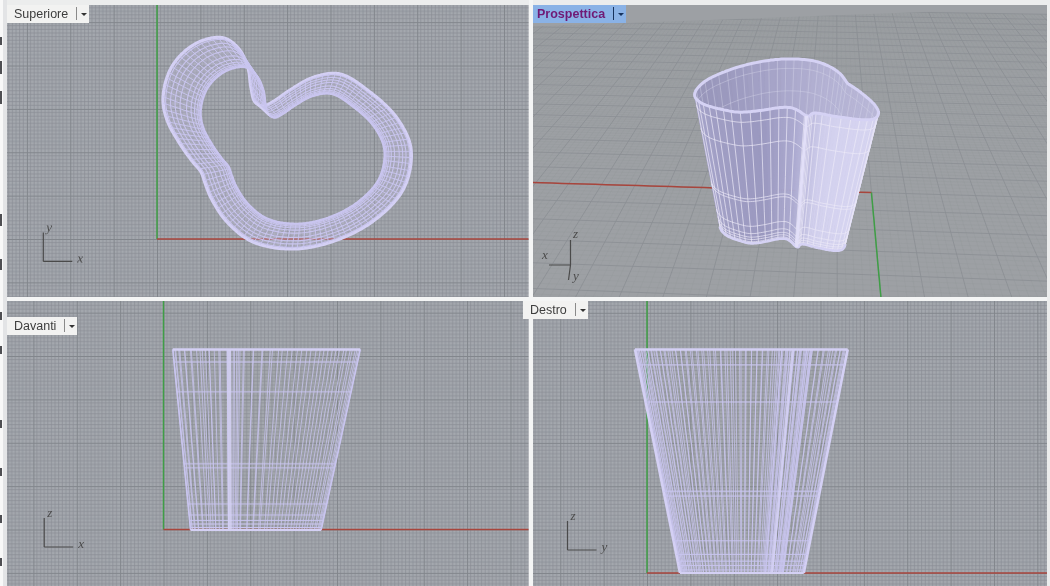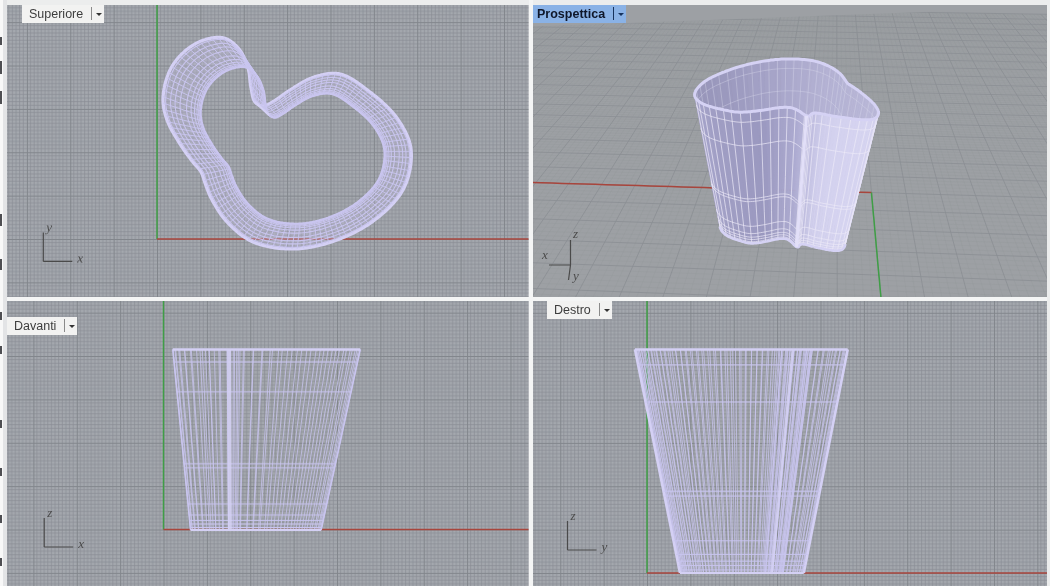--- a/index.html
+++ b/index.html
@@ -954,15 +954,15 @@
 <div style="position:absolute;left:0;top:61px;width:2px;height:13px;background:#4e4e52;z-index:5"></div>
 <div style="position:absolute;left:0;top:91px;width:2px;height:13px;background:#4e4e52;z-index:5"></div>
 <div style="position:absolute;left:0;top:214px;width:2px;height:12px;background:#4e4e52;z-index:5"></div>
 <div style="position:absolute;left:0;top:259px;width:2px;height:11px;background:#4e4e52;z-index:5"></div>
 <div style="position:absolute;left:0;top:312px;width:2px;height:8px;background:#4e4e52;z-index:5"></div>
 <div style="position:absolute;left:0;top:346px;width:2px;height:8px;background:#4e4e52;z-index:5"></div>
 <div style="position:absolute;left:0;top:420px;width:2px;height:8px;background:#4e4e52;z-index:5"></div>
 <div style="position:absolute;left:0;top:468px;width:2px;height:8px;background:#4e4e52;z-index:5"></div>
 <div style="position:absolute;left:0;top:515px;width:2px;height:8px;background:#4e4e52;z-index:5"></div>
 <div style="position:absolute;left:0;top:558px;width:2px;height:8px;background:#4e4e52;z-index:5"></div>
-<div class="tab" style="left:22px;top:5px">Superiore<span class="sep"></span><span class="arr"></span></div>
-<div class="tab" style="left:532.5px;top:5px;background:#8ab2e6;color:#0f172a;font-weight:bold;padding-left:4px">Prospettica<span class="sep" style="background:#16325c"></span><span class="arr" style="border-top-color:#16325c"></span></div>
+<div class="tab" style="left:7px;top:5px">Superiore<span class="sep"></span><span class="arr"></span></div>
+<div class="tab" style="left:532.5px;top:5px;background:#8ab2e6;color:#701a75;font-weight:bold;padding-left:4px">Prospettica<span class="sep" style="background:#16325c"></span><span class="arr" style="border-top-color:#16325c"></span></div>
 <div class="tab" style="left:7px;top:317px">Davanti<span class="sep"></span><span class="arr"></span></div>
-<div class="tab" style="left:547px;top:301px">Destro<span class="sep"></span><span class="arr"></span></div>
+<div class="tab" style="left:523px;top:301px">Destro<span class="sep"></span><span class="arr"></span></div>
 </body></html>

